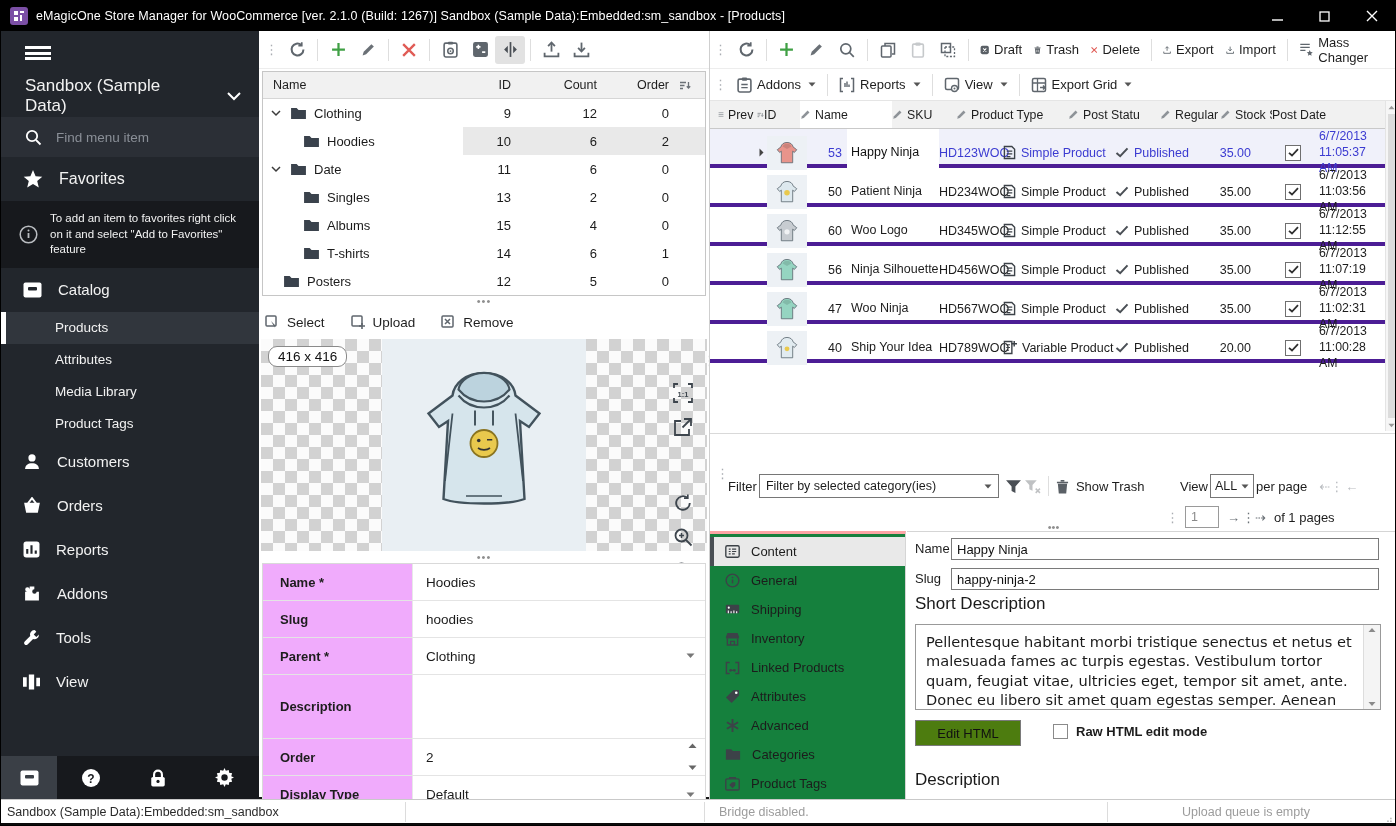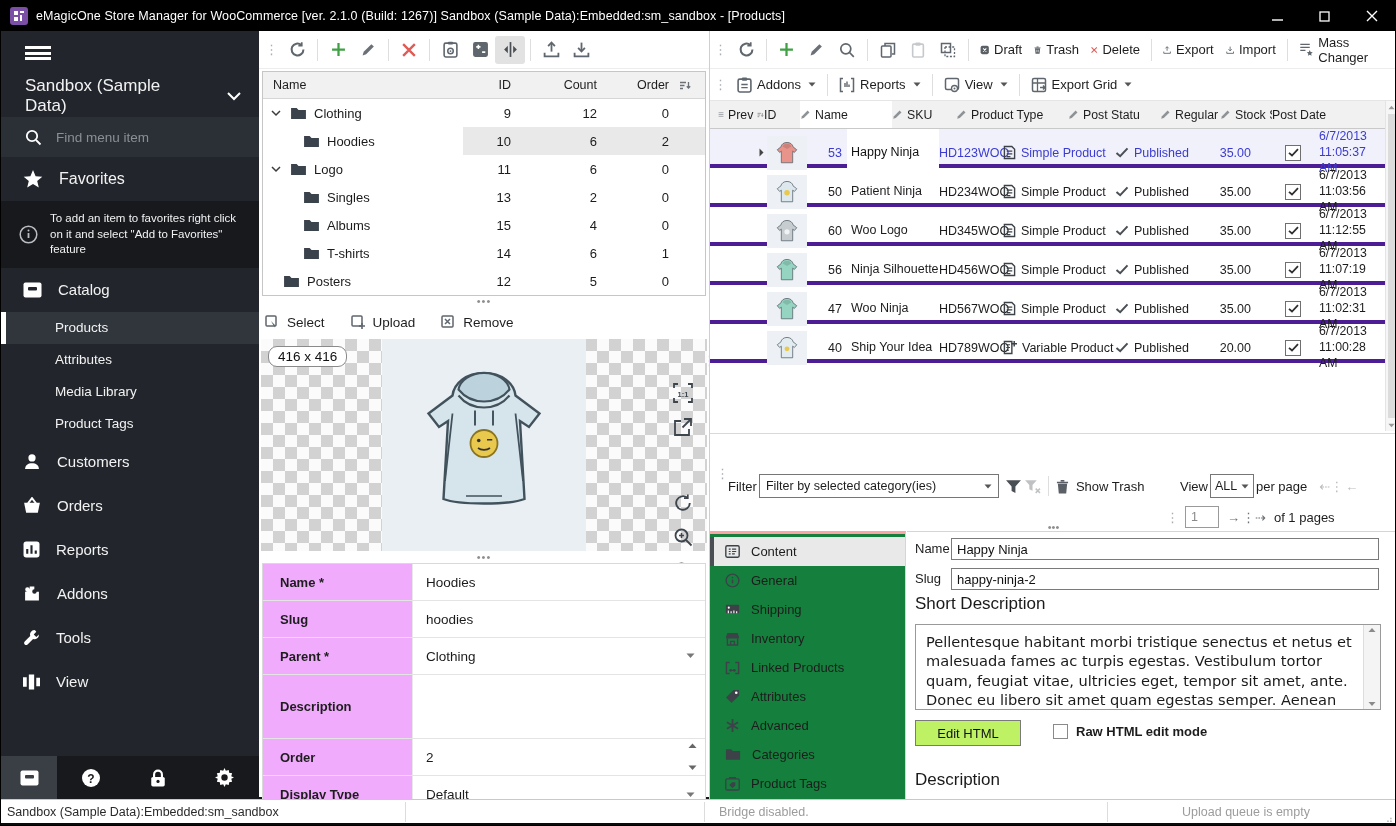--- a/index.html
+++ b/index.html
@@ -126,21 +126,21 @@
   .etab .ticon{color:#3c4248;}
   .etab.sel{background:#e9e9e9;}
   .etab.sel::before{content:"";position:absolute;left:0;top:0;bottom:0;width:4px;background:#4a4f55;}
   .eform{position:absolute;left:197px;right:0;top:500px;bottom:0;border-top:1px solid #d5d5d5;}
   .eform .lab{position:absolute;font-size:13px;color:#1c1c1c;}
   .tinput{position:absolute;left:44px;right:18px;height:22px;border:1px solid #7a7a7a;font-size:13px;padding:0 5px;font-family:inherit;color:#111;}
   .h2{position:absolute;font-size:17px;color:#1a1a1a;}
   .sdesc{position:absolute;left:8px;right:16px;top:92px;height:86px;border:1px solid #999;background:#fff;overflow:hidden;}
   .sdesc .txt{position:absolute;left:0;right:17px;top:0;bottom:0;padding:7px 10px;font-family:"DejaVu Sans",sans-serif;font-size:14.6px;line-height:1.32;color:#1a1a1a;}
   .sdesc .sbar{position:absolute;right:0;top:0;bottom:0;width:17px;background:#f4f4f4;border-left:1px solid #ddd;display:flex;flex-direction:column;justify-content:space-between;align-items:center;padding:2px 0;color:#8a8a8a;}
-  .edithtml{position:absolute;left:8px;top:188px;width:106px;height:26px;border:1px solid #7a7a7a;background:#bef264;font-size:13px;display:flex;align-items:center;justify-content:center;color:#111;}
+  .edithtml{position:absolute;left:8px;top:188px;width:106px;height:26px;border:1px solid #7a7a7a;background:#4d7c0f;font-size:13px;display:flex;align-items:center;justify-content:center;color:#111;}
   .rawmode{position:absolute;left:146px;top:192px;display:flex;align-items:center;gap:8px;font-size:13px;font-weight:bold;color:#1c1c1c;}
   .rawmode .box{width:15px;height:15px;border:1px solid #8a8a8a;background:#fff;}
   .midsplit{position:absolute;left:702px;top:352px;color:#a9adb2;font-size:13px;}
 </style>
 </head>
 <body>
 
 <div class="titlebar">
   <div class="appicon">
     <svg width="12" height="12" viewBox="0 0 12 12">
@@ -434,21 +434,21 @@
             <span class="twist">
               <svg width="10" height="7" viewBox="0 0 10 7">
                 <path d="M1 1l4 4 4-4" fill="none" stroke="#3c3c3c" stroke-width="1.5"></path>
               </svg>
             </span>
             <span class="fold">
               <svg width="17" height="13" viewBox="0 0 18 14">
                 <path d="M1 1h6l2 2.2h8V13H1z" fill="#3a424c"></path>
               </svg>
             </span>
-            <span>Logo</span>
+            <span>Date</span>
           </span>
         <span class="num">11</span>
           <span class="num">6</span>
           <span class="num">0</span>
           <span class="lastcell"></span>
       </div>
       <div class="trow lvl1">
         <span class="namecell">
             <span class="fold">
               <svg width="17" height="13" viewBox="0 0 18 14">

